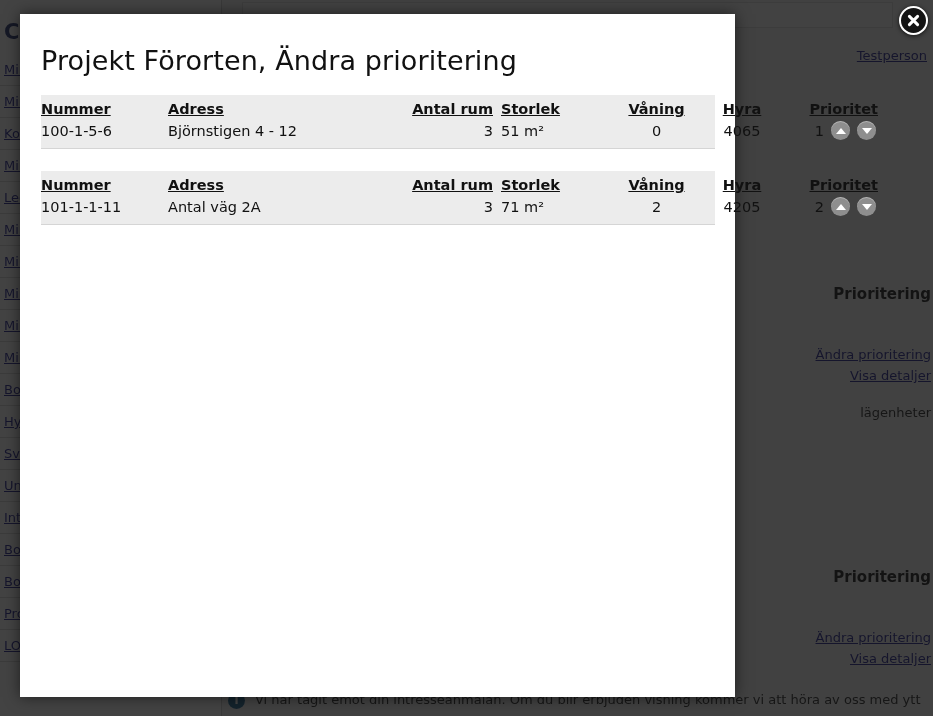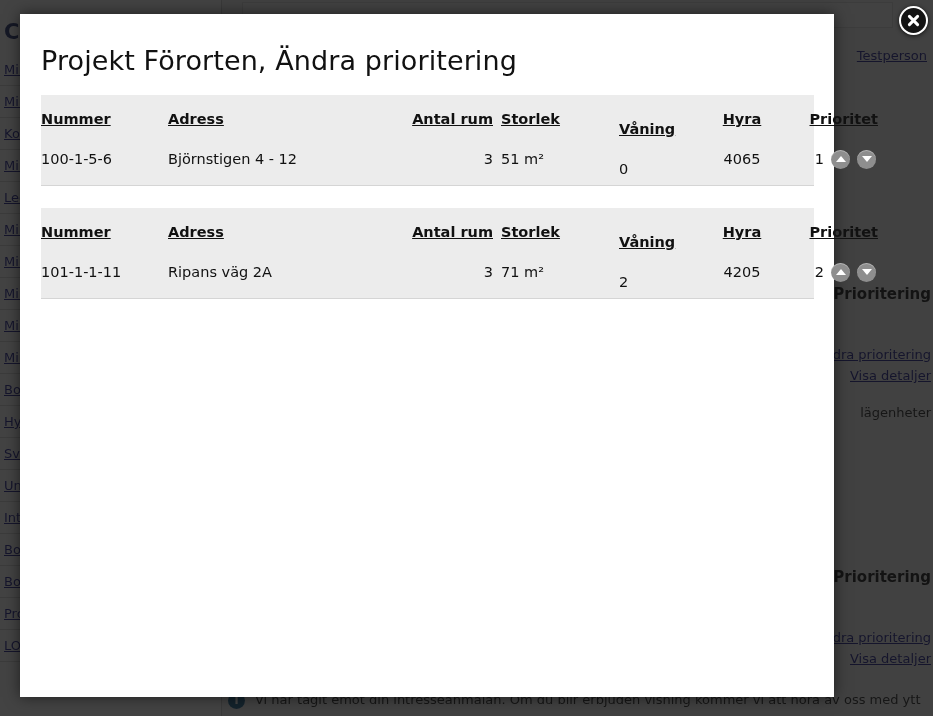--- a/index.html
+++ b/index.html
@@ -123,21 +123,21 @@
     position: absolute;
     inset: 0;
     background: rgba(20, 20, 20, 0.80);
   }
 
   
   #modal {
     position: absolute;
     left: 20px;
     top: 14px;
-    width: 814px;
+    width: 715px;
     height: 683px;
     background: #ffffff;
     box-shadow: 0 0 14px rgba(0,0,0,0.55);
   }
   #modal-title {
     font-size: 27px;
     font-weight: normal;
     color: #111111;
     letter-spacing: 0.1px;
     padding: 31px 0 0 21px;
@@ -183,21 +183,21 @@
     padding: 0 4px;
   }
   .row-head .c { font-weight: bold; padding-bottom: 4px; text-decoration: underline; }
   .row-head .c.first, .row-vals .c.first { padding-left: 0; }
 
   
   .col-nummer   { text-align: left; }
   .col-adress   { text-align: left; }
   .col-antal    { text-align: right; }
   .col-storlek  { text-align: left; }
-  .col-vaning   { text-align: left; margin-top: 20px; }
+  .col-vaning   { text-align: center; }
   .col-hyra     { text-align: center; }
   .col-prio     { text-align: right; }
 
   .prio-cell {
     display: flex;
     align-items: center;
     justify-content: flex-end;
     gap: 7px;
     padding-right: 2px;
   }
@@ -312,21 +312,21 @@
         <div class="c first col-nummer">Nummer</div>
         <div class="c col-adress">Adress</div>
         <div class="c col-antal">Antal rum</div>
         <div class="c col-storlek">Storlek</div>
         <div class="c col-vaning">Våning</div>
         <div class="c col-hyra">Hyra</div>
         <div class="c col-prio">Prioritet</div>
       </div>
       <div class="row-grid row-vals">
         <div class="c first col-nummer">101-1-1-11</div>
-        <div class="c col-adress">Ripans väg 2A</div>
+        <div class="c col-adress">Antal väg 2A</div>
         <div class="c col-antal">3</div>
         <div class="c col-storlek">71 m²</div>
         <div class="c col-vaning">2</div>
         <div class="c col-hyra">4205</div>
         <div class="c col-prio">
           <div class="prio-cell">
             <span class="prio-num">2</span>
             <span class="arrow-btn up">
                 <span class="tri"></span>
               </span>

